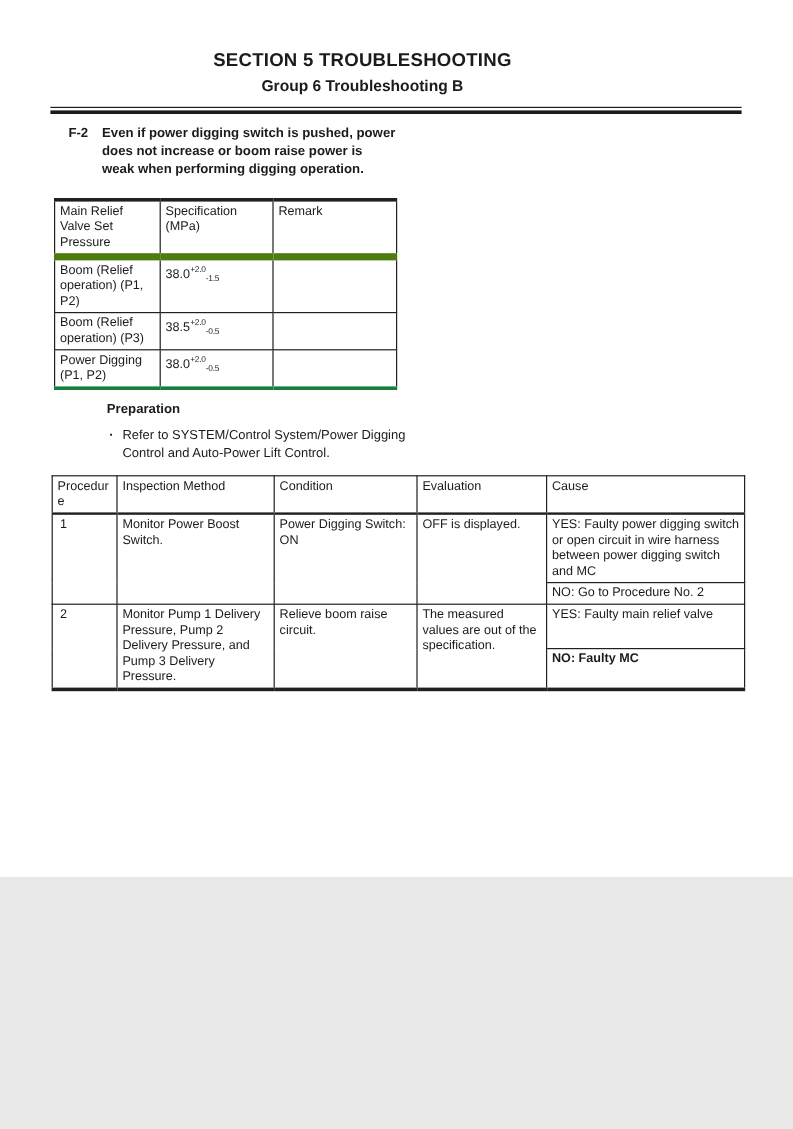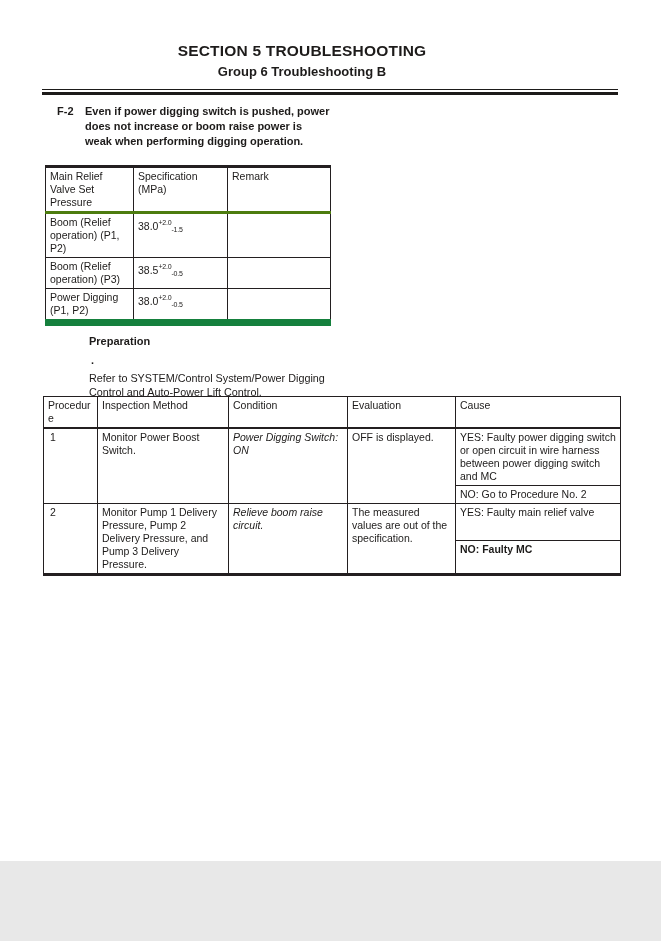--- a/index.html
+++ b/index.html
@@ -1,20 +1,20 @@
 <!DOCTYPE html>
 <html><head>
 <meta charset="utf-8">
 <style>
   * { margin: 0; padding: 0; box-sizing: border-box; }
   html, body { background: #e8e8e8; }
   .page {
     position: relative;
     width: 661px;
-    height: 861px;
+    height: 731px;
     margin: 0 auto;
     background: #ffffff;
     font-family: "Liberation Sans", sans-serif;
     color: #1d1b1a;
     overflow: hidden;
   }
   
   .hdr { position: absolute; top: 42px; left: 0; width: 604px; text-align: center; }
   .section-title { font-size: 15.5px; font-weight: bold; letter-spacing: 0.2px; }
   .group-title { font-size: 13px; font-weight: bold; margin-top: 4px; }
@@ -24,46 +24,46 @@
   
   .problem { position: absolute; left: 57px; top: 104px; display: flex; font-size: 11px; font-weight: bold; line-height: 15px; }
   .problem .code { width: 28px; }
   .problem .ptext { width: 260px; }
   
   table { border-collapse: collapse; table-layout: fixed; font-size: 10.5px; line-height: 13px; color: #1d1b1a; }
   th, td { border: 1px solid #231f20; vertical-align: top; text-align: left; font-weight: normal; padding: 2px 3px 2px 4px; word-wrap: break-word; }
   
   .pressure-table { position: absolute; left: 45px; top: 165px; width: 285px; }
   .pressure-table { border-top: 3px solid #231f20; }
-  .pressure-table tr.head th { border-top: 3px solid #231f20; border-bottom: 3px solid #4d7c0f; height: 27px; }
-  .pressure-table tr.last td { border-bottom: 7px solid #15803d; }
+  .pressure-table tr.head th { border-top: 3px solid #231f20; border-bottom: 6px solid #4d7c0f; height: 27px; }
+  .pressure-table tr.last td { border-bottom: 3px solid #15803d; }
   .pressure-table .c1 { width: 88px; }
   .pressure-table .c2 { width: 94px; }
   .pressure-table .c3 { width: 103px; }
   .pressure-table .r1 td { height: 44px; }
   .pressure-table .r2 td { height: 31px; }
   .pressure-table .r3 td { height: 24px; }
   .sup { font-size: 7px; vertical-align: 4.5px; letter-spacing: -0.2px; }
   .sub { font-size: 7px; vertical-align: -2.5px; letter-spacing: -0.2px; }
   
   .prep { position: absolute; left: 56px; top: 335px; font-size: 10.8px; margin-left: 33px; }
   .prep-title { font-weight: bold; font-size: 11px; margin-bottom: 9px; }
-  .prep-item { display: flex; line-height: 14.5px; flex-direction: column; }
+  .prep-item { display: flex; line-height: 14.5px; }
   .prep-item .btxt { width: 244px; }
   .bullet { width: 13px; text-align: left; padding-left: 2px; }
   .bullet::before { content: "\00B7"; font-weight: bold; }
   
   .procedure-table { position: absolute; left: 43px; top: 396px; width: 577px; }
   .procedure-table tr.head th { border-bottom: 2px solid #231f20; height: 20px; }
   .procedure-table .c1 { width: 54px; }
   .procedure-table .c2 { width: 131px; }
   .procedure-table .c3 { width: 119px; margin-left: 27px; }
   .procedure-table .c4 { width: 108px; }
   .procedure-table .c5 { width: 165px; margin-top: 20px; }
-  .procedure-table td.cond { padding-right: 2px; font-style: italic; }
+  .procedure-table td.cond { padding-right: 2px; }
   .procedure-table td.proc { padding-left: 6px; }
   .procedure-table tr.yes1 td { height: 49px; }
   .procedure-table tr.no1 td { height: 16px; }
   .procedure-table tr.yes2 td { height: 29px; }
   .procedure-table tr.no2 td { height: 26px; font-weight: bold; }
   .procedure-table tr.no2 td { border-bottom: 3px solid #231f20; }
   .procedure-table td.bot { border-bottom: 3px solid #231f20; }
   
   .footer-rule { position: absolute; left: 42px; top: 880px; width: 576px; height: 1px; background: #1d1b1a; }
   .doc-code { position: absolute; left: 43px; top: 887px; font-size: 10.5px; }

